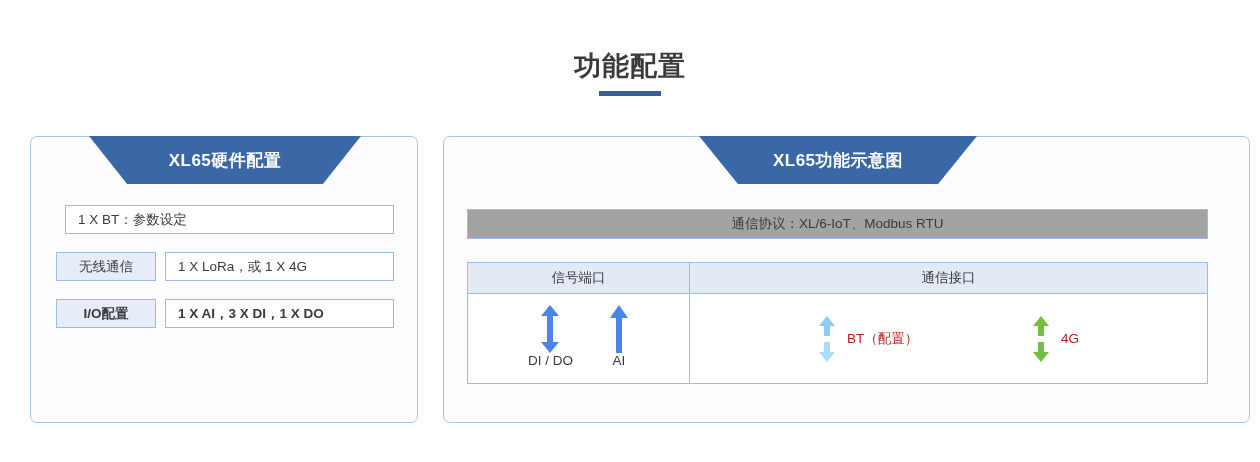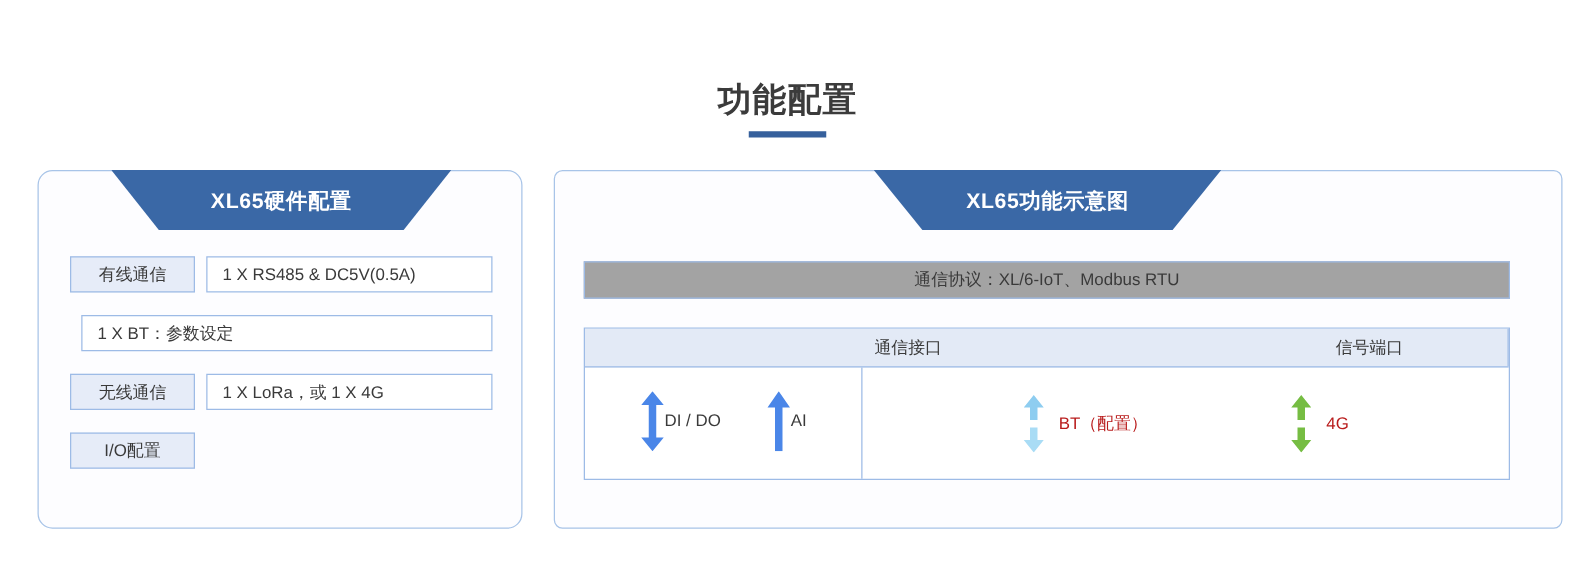--- a/index.html
+++ b/index.html
@@ -16,21 +16,20 @@
     overflow: hidden;
   }
 
   
   .page-title-wrap {
     position: absolute;
     left: 0;
     top: 52px;
     width: 1260px;
     text-align: center;
-    margin-top: 14px;
   }
   .page-title {
     font-size: 27px;
     font-weight: bold;
     color: #3b3b3b;
     letter-spacing: 1px;
     line-height: 1.1;
   }
   .title-underline {
     margin: 9px auto 0 auto;
@@ -41,21 +40,21 @@
 
   
   .card {
     position: absolute;
     top: 136px;
     border: 1px solid #a8c4e8;
     border-radius: 7px;
     background: #fdfdff;
     box-sizing: border-box;
   }
-  .card-left  { left: 30px;  width: 388px;  height: 287px; border-radius: 12px; }
+  .card-left  { left: 30px;  width: 388px;  height: 287px; }
   .card-right { left: 443px; width: 807px;  height: 287px; }
 
   
   .banner {
     position: absolute;
     top: -1px;
     height: 48px;
     background: #3a68a6;
     color: #ffffff;
     font-size: 17px;
@@ -76,21 +75,21 @@
     left: 25px;
     top: 68px;
     width: 338px;
   }
   .spec-row {
     display: flex;
     align-items: stretch;
     margin-bottom: 18px;
     height: 29px;
   }
-  .spec-row:last-child { margin-bottom: 0; }
+  .spec-row:last-child { margin-bottom: 0; font-weight: bold; }
   .spec-label {
     width: 100px;
     background: #e6ecf8;
     border: 1px solid #9dbbe6;
     box-sizing: border-box;
     display: flex;
     align-items: center;
     justify-content: center;
     font-size: 13.5px;
     color: #3a3a3a;
@@ -168,20 +167,21 @@
     flex: 1;
     display: flex;
     align-items: center;
     justify-content: space-evenly;
     padding: 0 14px;
   }
 
   
   .sig-item {
     display: flex;
+    flex-direction: column;
     align-items: center;
     gap: 0;
   }
   .sig-label {
     font-size: 13.5px;
     color: #3a3a3a;
     white-space: nowrap;
   }
 
   
@@ -208,54 +208,51 @@
 </div>
 
 <div class="card card-left">
 
   <div class="banner">
     <span>XL65硬件配置</span>
   </div>
 
   <div class="spec-list">
 
-    <div class="spec-row">
-      <div class="spec-label">有线通信</div>
-      <div class="spec-value">1 X RS485 &amp; DC5V(0.5A)</div>
-    </div>
 
     <div class="spec-row">
       <div class="spec-value">1 X BT：参数设定</div>
     </div>
 
     <div class="spec-row">
       <div class="spec-label">无线通信</div>
       <div class="spec-value">1 X LoRa，或 1 X 4G</div>
     </div>
 
     <div class="spec-row">
       <div class="spec-label">I/O配置</div>
+      <div class="spec-value">1 X AI，3 X DI，1 X DO</div>
     </div>
 
   </div>
 </div>
 
 <div class="card card-right">
 
   <div class="banner">
     <span>XL65功能示意图</span>
   </div>
 
   <div class="protocol-bar">通信协议：XL/6-IoT、Modbus RTU</div>
 
   <div class="diagram-table">
 
     <div class="diagram-head">
+      <div class="th col-signal">信号端口</div>
       <div class="th col-comm">通信接口</div>
-      <div class="th col-signal">信号端口</div>
     </div>
 
     <div class="diagram-body">
 
       <div class="body-signal">
 
         <div class="sig-item">
           <span>
             <svg class="arrow-svg" width="20" height="48" viewBox="0 0 20 48" aria-hidden="true">
               <polygon points="10,0 19,11 13,11 13,37 19,37 10,48 1,37 7,37 7,11 1,11" fill="#4a86e8"></polygon>

